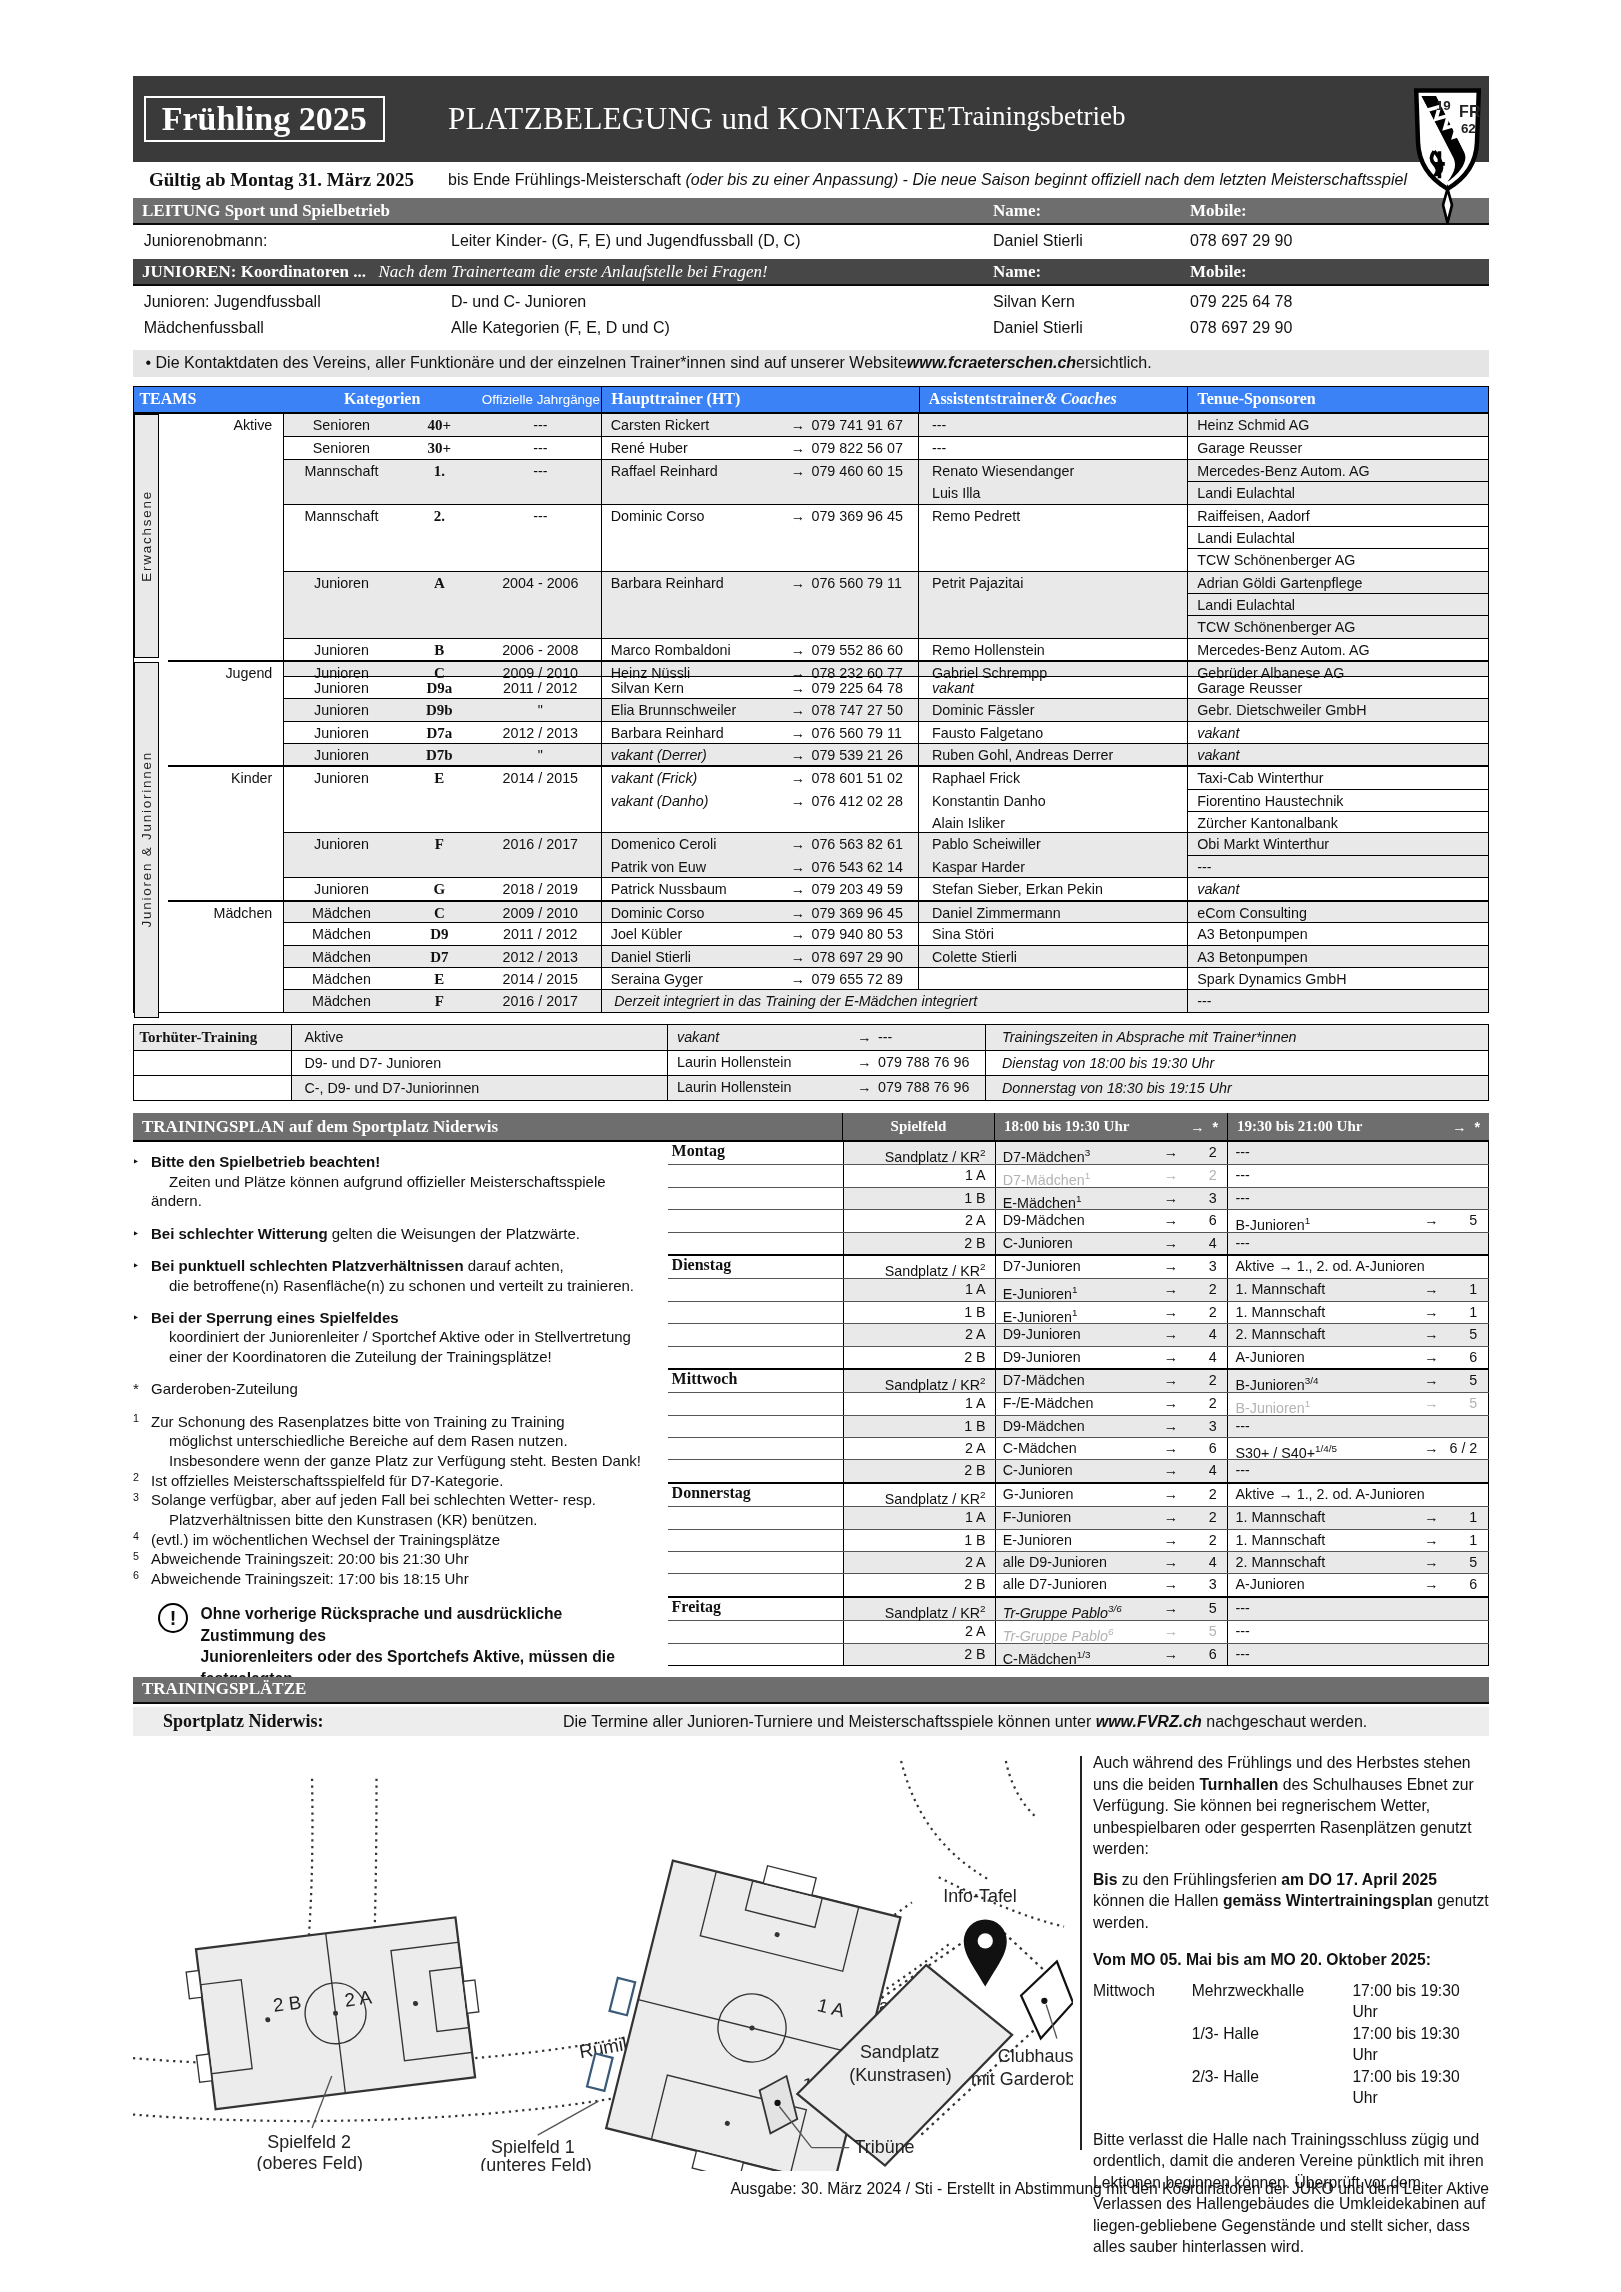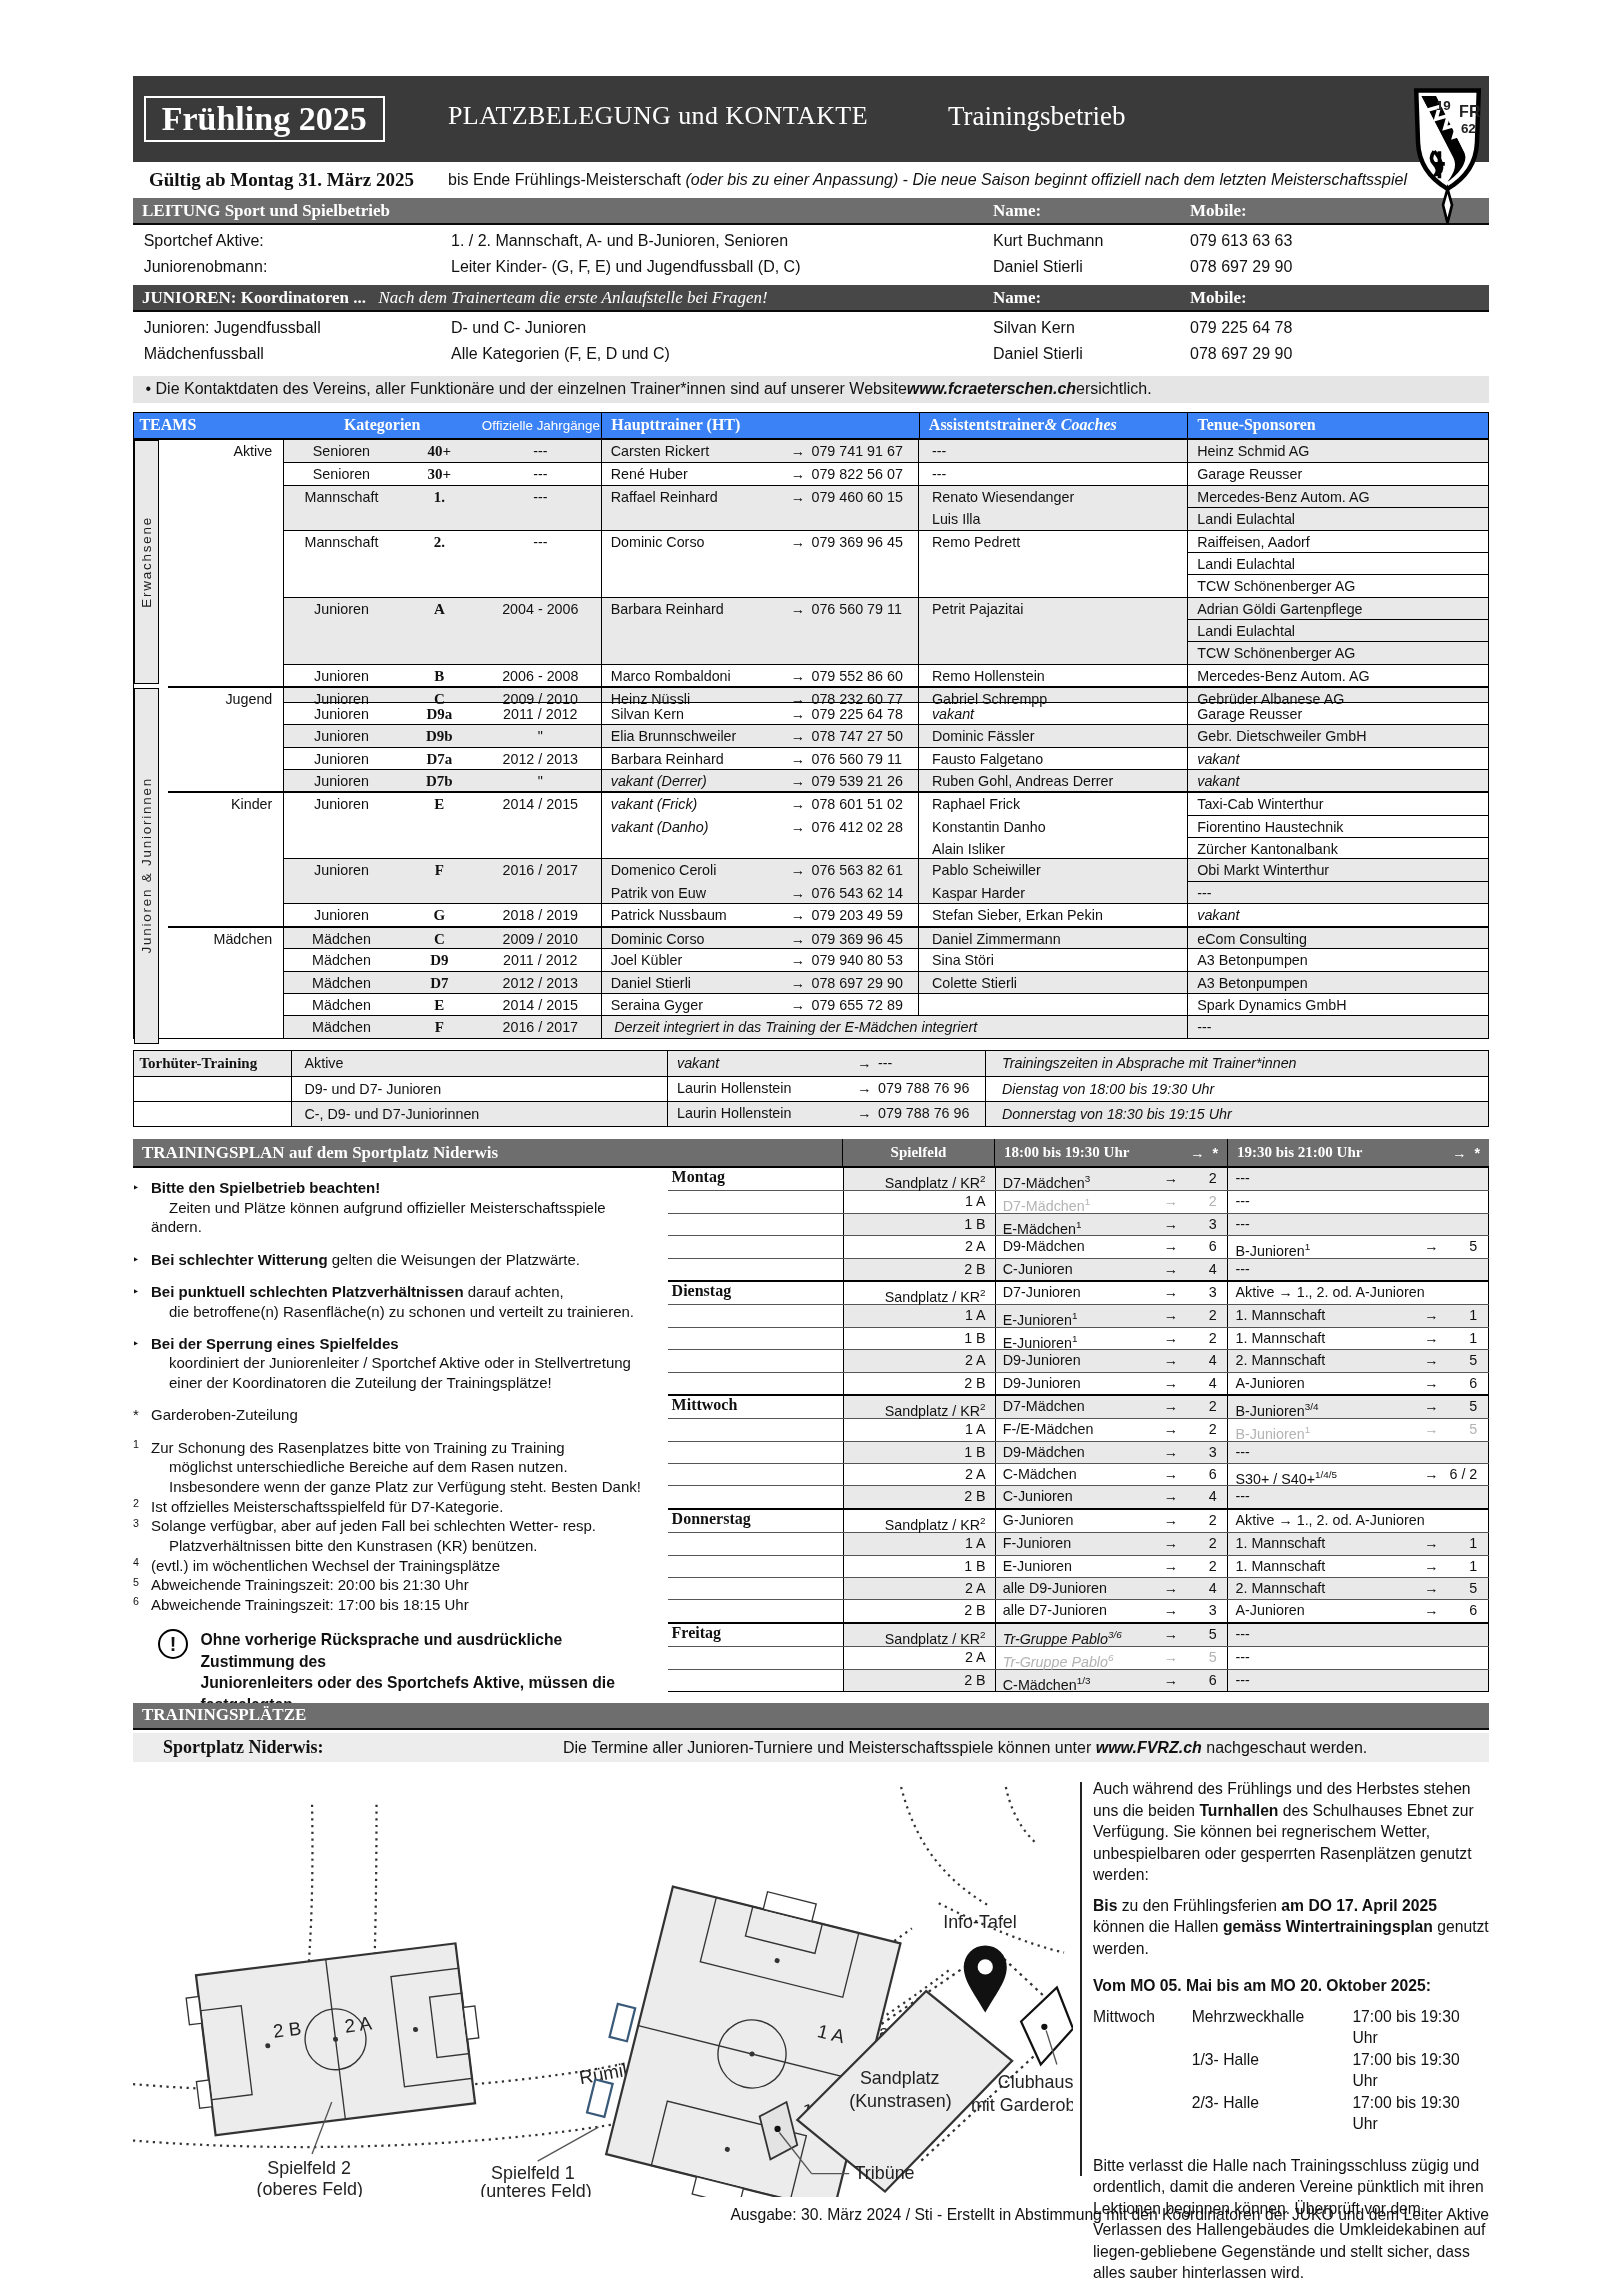--- a/index.html
+++ b/index.html
@@ -7,21 +7,21 @@
   body { width:1621px; height:2293px; position:relative;
          font-family:"Liberation Sans", sans-serif; color:#111; }
   .page { position:absolute; left:133px; top:76px; width:1356px; }
 
   
   .topbar { background:#3a3a3a; height:86px; position:relative; color:#fff;
             display:flex; align-items:center; }
   .titlebox { border:2.7px solid #fff; margin-left:10.7px; padding:1.8px 16px;
               font-family:"Liberation Serif",serif; font-weight:bold; font-size:34px; }
   .maintitle { position:absolute; left:315px; top:25px;
-               font-family:"Liberation Serif",serif; font-size:26px; letter-spacing:0.4px;text-align:right; }
+               font-family:"Liberation Serif",serif; font-size:31px; letter-spacing:0.4px;text-align:right; }
   .righttitle { position:absolute; left:815px; top:25px;
                 font-family:"Liberation Serif",serif; font-size:27px; }
   .validline { height:36px; display:flex; align-items:center; }
   .validbold { font-family:"Liberation Serif",serif; font-weight:bold; font-size:19px; margin-left:16px; }
   .validrest { position:absolute; left:315px; font-size:16px; }
   .logo { position:absolute; left:1276px; top:10.7px; width:77px; height:143px; z-index:5; }
 
   
   .bar { background:#6e6e6e; color:#fff; height:27px; border-bottom:2.7px solid #0a0a0a;
          font-family:"Liberation Serif",serif; font-weight:bold; font-size:17px;
@@ -183,26 +183,20 @@
     <div class="validrest" id="validrest">bis Ende Frühlings-Meisterschaft  <span style="font-style: italic;">(oder bis zu einer Anpassung)</span>  -  <span style="font-style: italic;">Die neue Saison beginnt offiziell nach dem letzten Meisterschaftsspiel</span></div>
   </div>
 
   <div class="bar">
     <span class="t">LEITUNG Sport und Spielbetrieb</span>
     <span class="colName">Name:</span>
     <span class="colMobile">Mobile:</span>
   </div>
   <div id="leitungrows" style="padding:2.7px 0 5.4px 0">
       <div class="crow">
-        <span class="c0">Sportchef Aktive:</span>
-        <span class="c1">1. / 2. Mannschaft, A- und B-Junioren, Senioren</span>
-        <span class="c2">Kurt Buchmann</span>
-        <span class="c3">079 613 63 63</span>
-      </div>
-      <div class="crow">
         <span class="c0">Juniorenobmann:</span>
         <span class="c1">Leiter Kinder- (G, F, E) und Jugendfussball (D, C)</span>
         <span class="c2">Daniel Stierli</span>
         <span class="c3">078 697 29 90</span>
       </div>
     </div>
 
   <div class="bar dark">
     <span class="t">JUNIOREN: Koordinatoren ...</span>
     <span class="hint">Nach dem Trainerteam die erste Anlaufstelle bei Fragen!</span>

